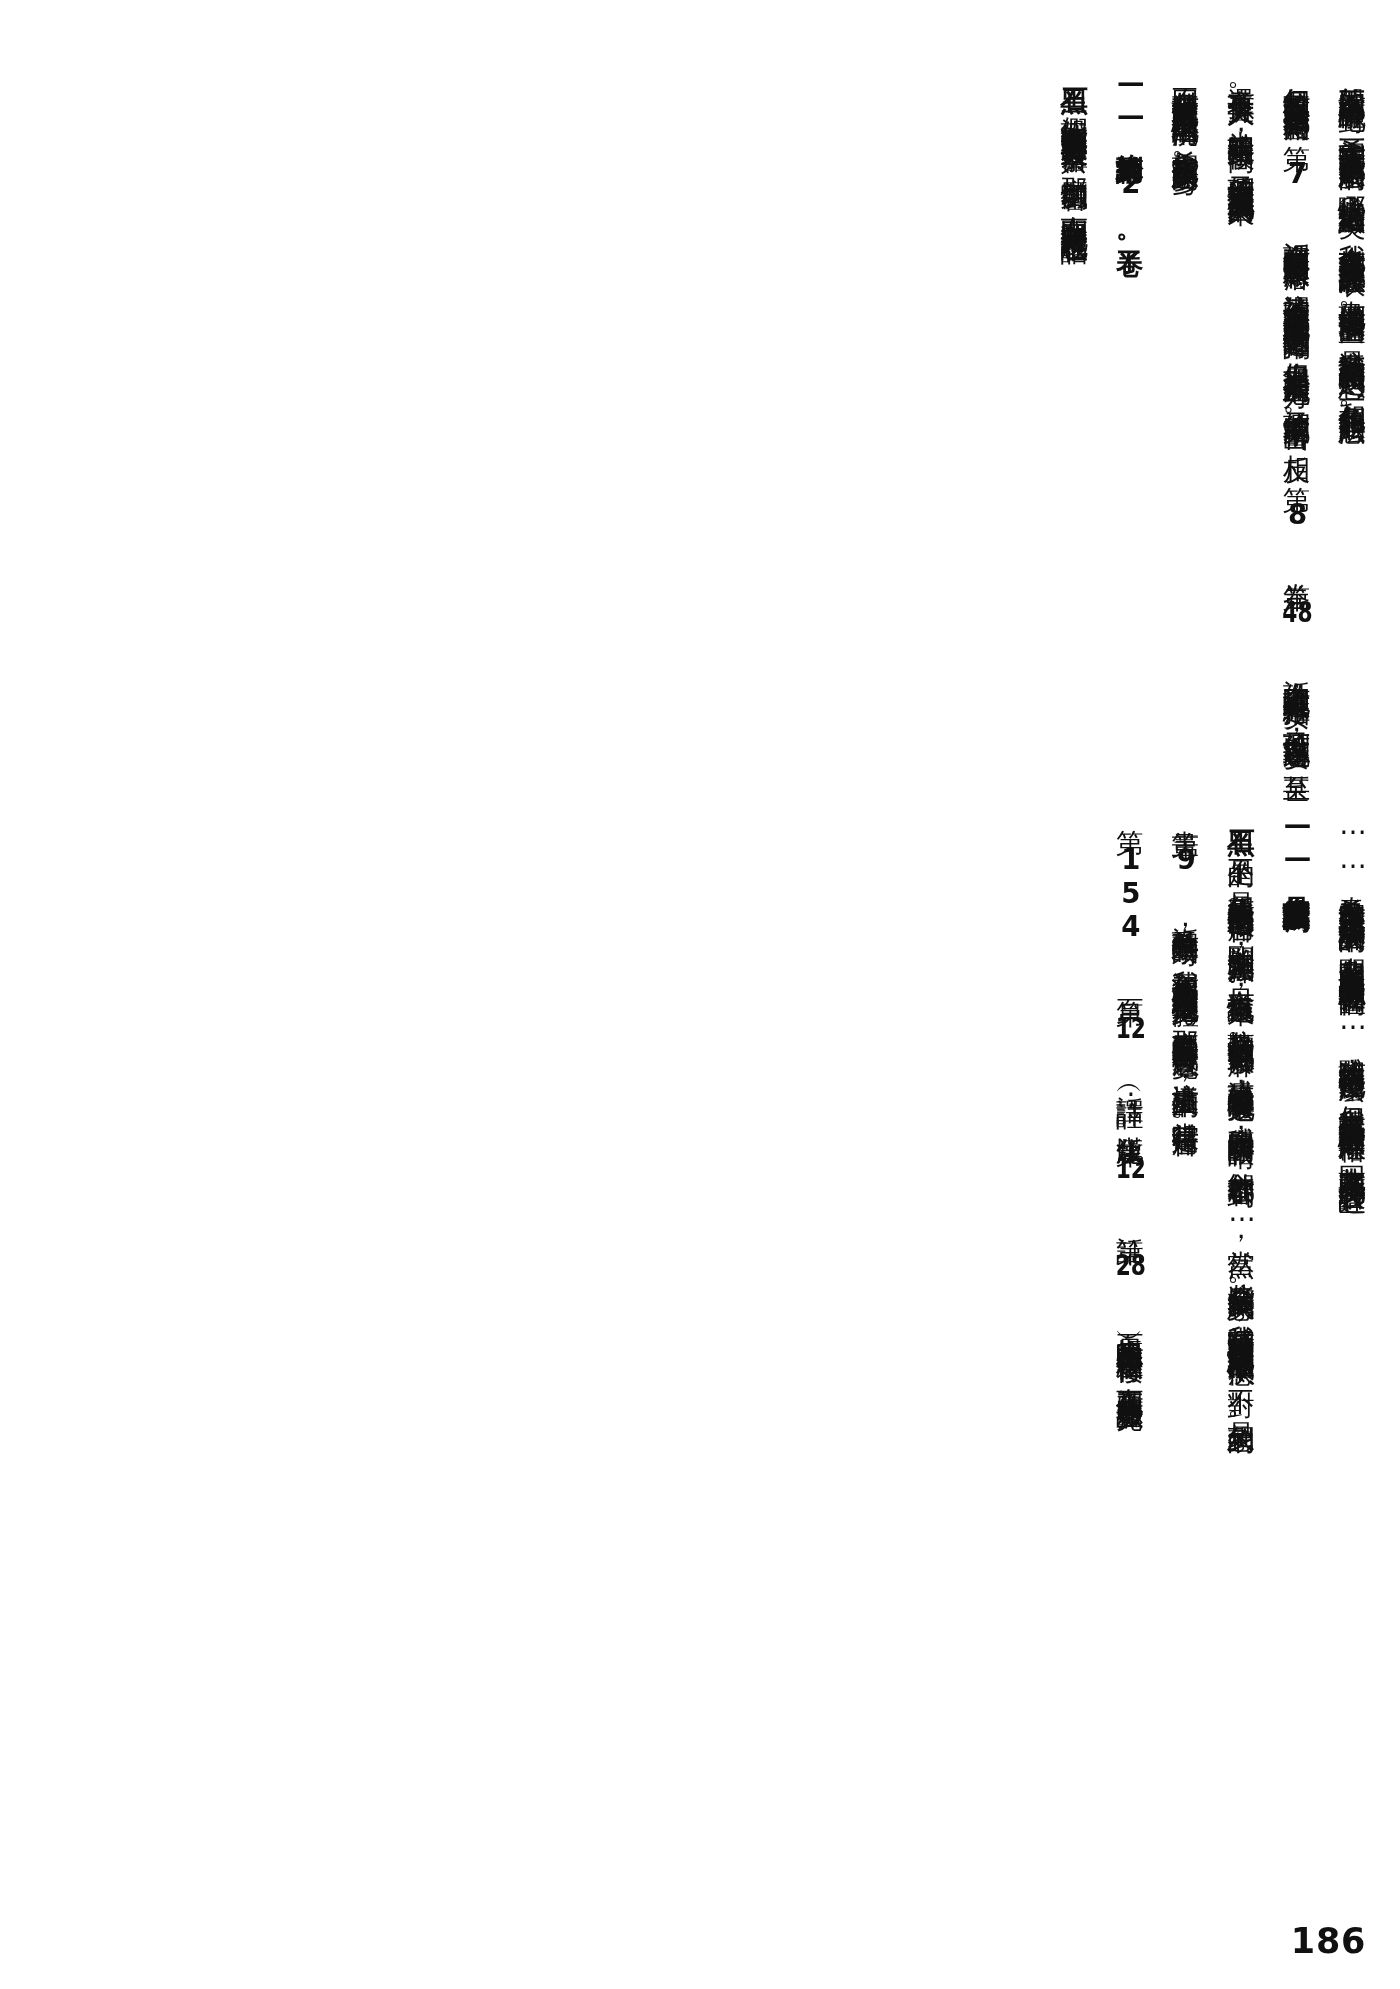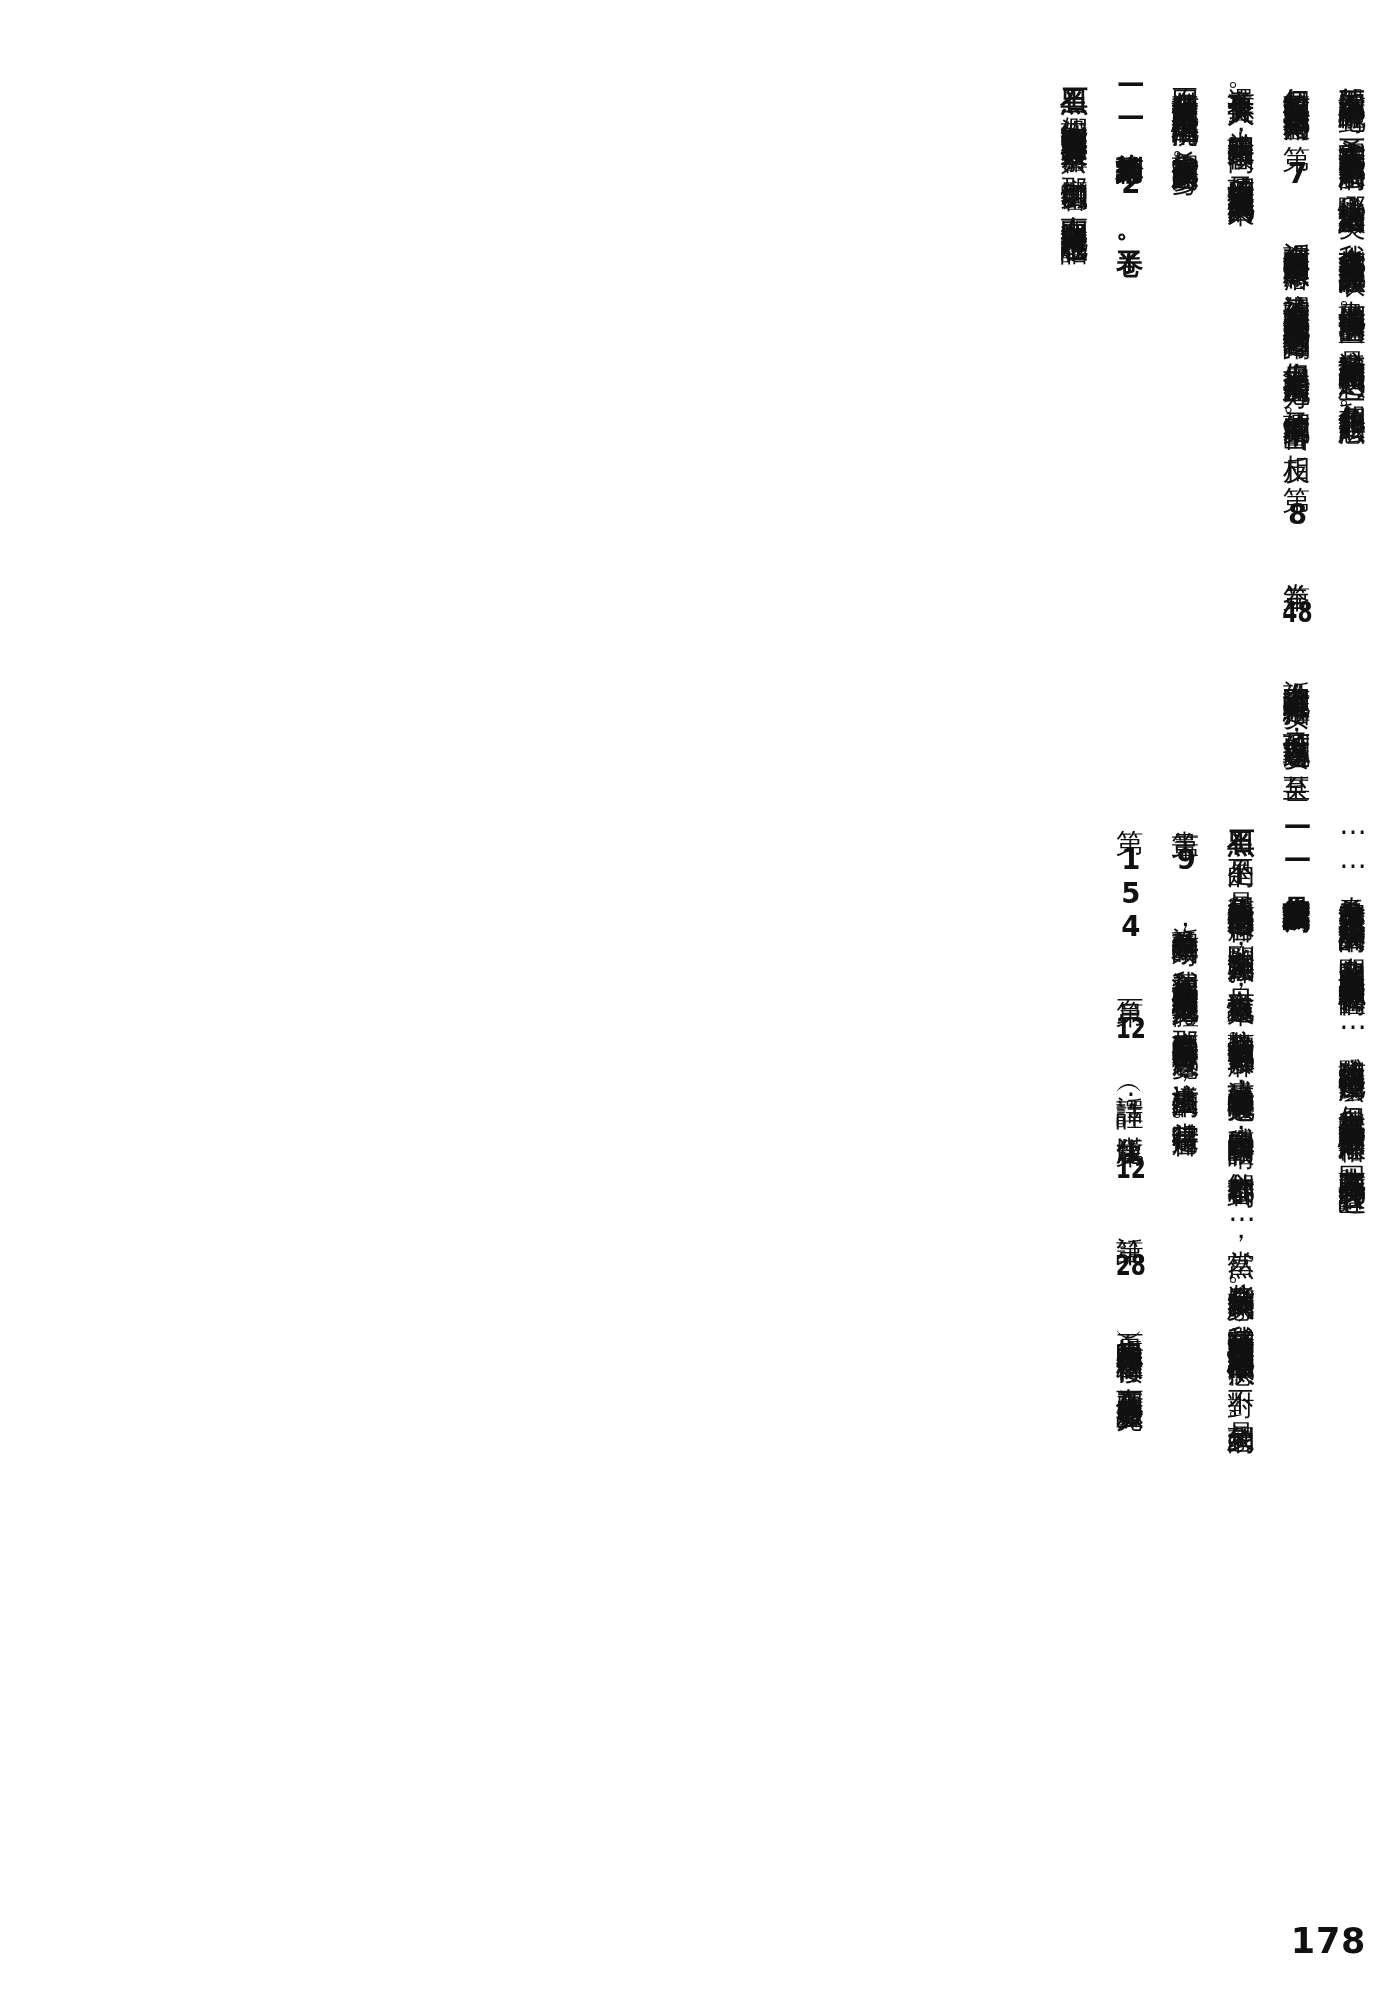--- a/index.html
+++ b/index.html
@@ -125,15 +125,15 @@
     <p class="para q-line">——您是痛苦於該怎麼描寫嗎？</p>
 
     <p class="para"><span class="speaker">石黑</span><span>不是的，是想象手術後的狀態搞得自己很痛苦。剛開始完全無法動彈，只有意識恢復過來，接著身體的各個部位都感到發麻。或許是視神經還沒有接通吧，感覺自己明明睜開了眼睛，卻什麼都看不到……當然，這些全都是我的想象。我當時還體驗到彷彿只有腦袋泡進熱水裡的那種不快感。不對，是想象到的。</span></p>
 
     <p class="para">畫第 <span class="tcy">9</span> 話春希甦醒的場景時，我深入想象了假如自己的大腦被移植進他人身體，那麼甦醒的時候自己會有什麼感覺，這樣才畫出來的，當時很是痛苦。</p>
 
     <p class="para">第 <span class="num-stack">154</span> 頁第 <span class="tcy">12</span> 話（譯註:漢化版第 <span class="tcy">12</span> 話第 <span class="tcy">28</span> 頁）中帳篷村的小天使學校是個青樓，在裡面工作的應該是些孤兒</p>
 
   </div>
 
-  <div class="folio">178</div>
+  <div class="folio">186</div>
 
 </div>
 
 </body></html>

